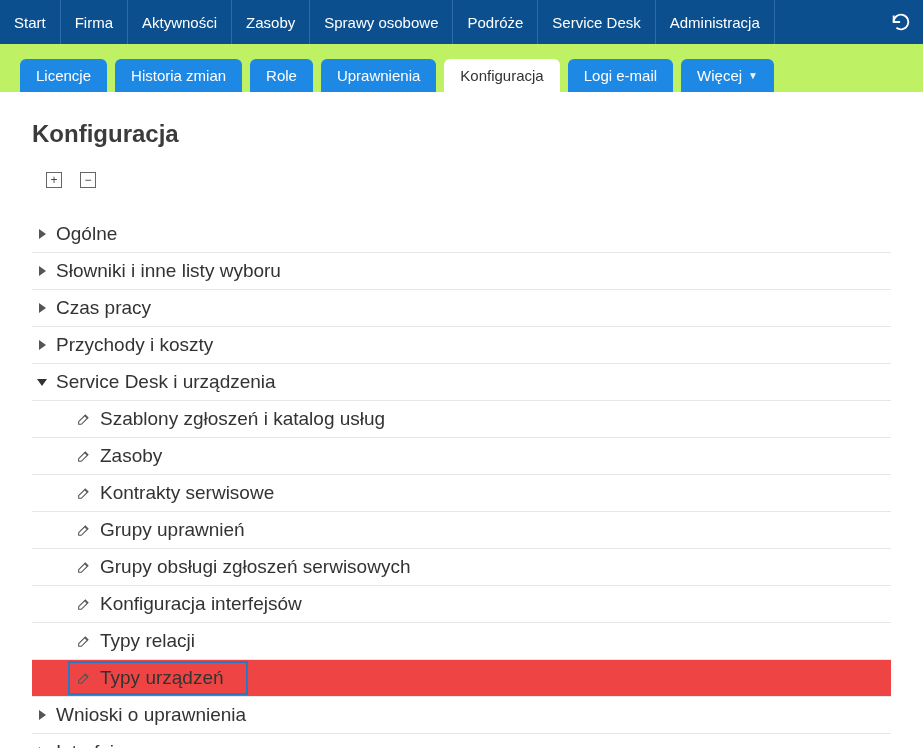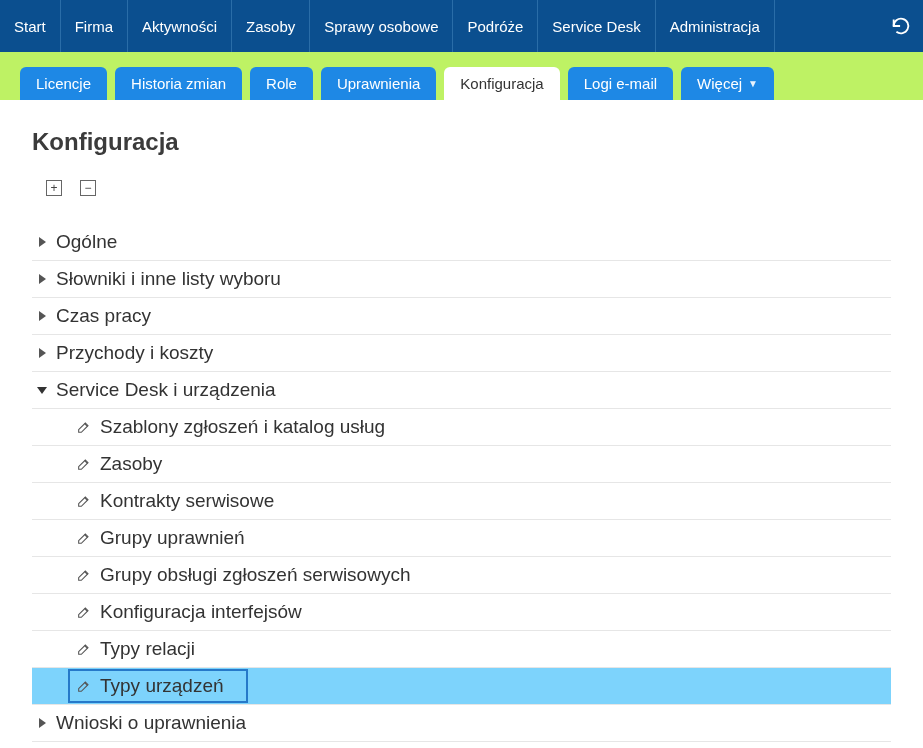--- a/index.html
+++ b/index.html
@@ -7,21 +7,21 @@
     font-family: Arial, Helvetica, sans-serif;
     font-size: 14px;
     color: #333;
     background: #fff;
     width: 923px;
   }
   .topnav {
     background: #0b4f8f;
     display: flex;
     align-items: stretch;
-    height: 52px;
+    height: 44px;
   }
   .topnav-item {
     color: #fff;
     padding: 0 14px;
     display: flex;
     align-items: center;
     border-right: 1px solid #2a6da8;
     cursor: pointer;
     font-size: 15px;
   }
@@ -130,21 +130,21 @@
     border-bottom: 1px solid #e6e6e6;
     padding: 7px 4px 7px 44px;
     display: flex;
     align-items: center;
     gap: 8px;
     color: #333;
     cursor: pointer;
     position: relative;
   }
   .tree-child.highlight {
-    background: #7dd3fc;
+    background: #ef4444;
   }
   .tree-child.highlight::after {
     content: "";
     position: absolute;
     left: 36px;
     top: 1px;
     bottom: 1px;
     width: 176px;
     border: 2px solid #2679c9;
     pointer-events: none;

